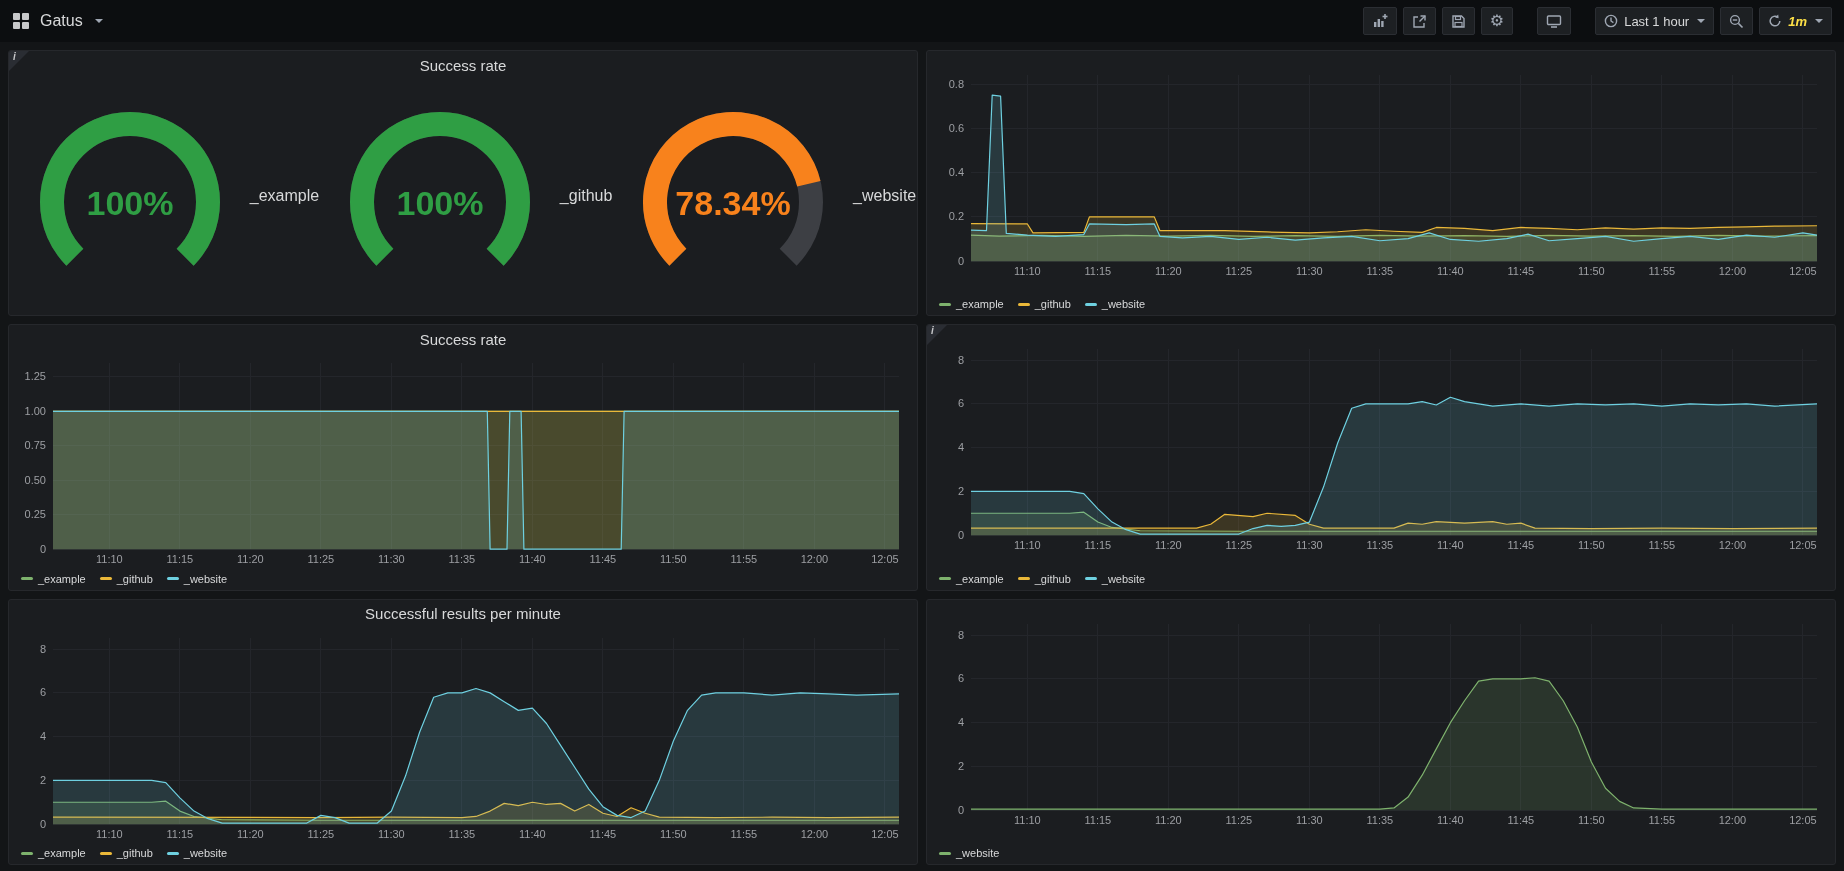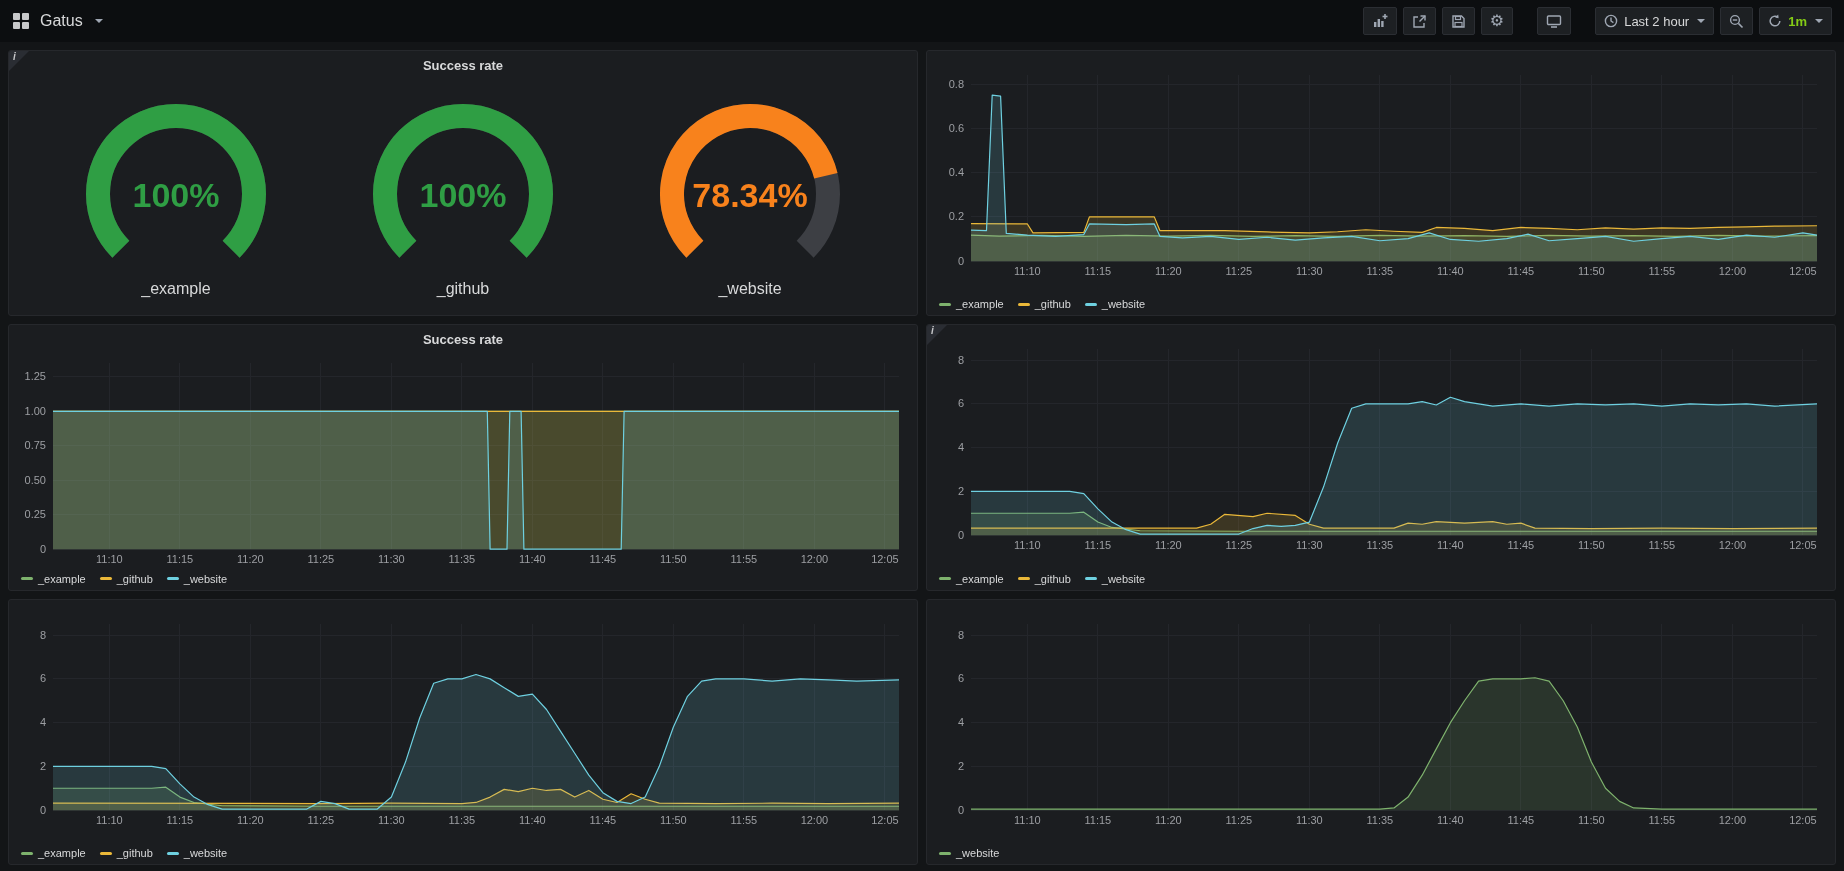--- a/index.html
+++ b/index.html
@@ -21,34 +21,34 @@
   .btn-gap { width:12px; }
   .accent-text { font-weight:bold; }
   .gear-glyph { font-size:16px; line-height:1; }
 
   
   .dash { height:829px; padding:8px 8px 6px 8px; display:grid;
           grid-template-columns:1fr 1fr; grid-template-rows:1fr 1fr 1fr; gap:8px; }
   .panel { background:#1b1d20; border:1px solid #26282c; border-radius:3px;
            position:relative; display:flex; flex-direction:column; overflow:hidden; }
   .panel-title { height:28px; flex:none; display:flex; align-items:center; justify-content:center;
-                 color:#d8d9da; font-size:13px; font-weight:700; cursor:pointer; }
+                 color:#d8d9da; font-size:15px; font-weight:400; cursor:pointer; }
   .chart-wrap { flex:1; min-height:0; padding:2px 8px 0 4px; position:relative; }
   svg.chart { width:100%; height:100%; display:block; cursor:crosshair; }
   .legend { height:22px; flex:none; display:flex; align-items:center; gap:14px; padding:0 12px; }
   .legend-item { display:flex; align-items:center; gap:5px; color:#d8d9da; font-size:11px; cursor:pointer; }
   .legend-marker { width:12px; height:3px; border-radius:1.5px; display:inline-block; }
 
   svg .grid { stroke:#24262b; stroke-width:1; shape-rendering:crispEdges; }
   svg .ytick { fill:#9d9fa3; font-size:11px; text-anchor:end; font-family:"Liberation Sans",sans-serif; }
   svg .xtick { fill:#9d9fa3; font-size:11px; text-anchor:middle; font-family:"Liberation Sans",sans-serif; }
 
   
   .gauges { flex:1; min-height:0; display:flex; align-items:center; justify-content:space-evenly; }
-  .gauge { display:flex; flex-direction:column; align-items:center; }
+  .gauge { display:flex; flex-direction:row; align-items:center; }
   .gauge-value { font-size:34px; font-weight:700; font-family:"Liberation Sans",sans-serif; }
   .gauge-label { color:#d8d9da; font-size:16px; margin-top:-2px; }
 
   
   .info-corner { position:absolute; top:0; left:0; width:0; height:0;
                  border-top:20px solid #2a2d33; border-right:20px solid transparent;
                  cursor:pointer; z-index:2; }
   .info-corner span { position:absolute; top:-20px; left:4px; color:#c7c8ca;
                       font-size:10px; font-style:italic; font-weight:bold; }
 </style>
@@ -102,36 +102,36 @@
         <rect x="1.5" y="2" width="13" height="8.5" rx="1" fill="none" stroke="currentColor" stroke-width="1.4"></rect>
         <line x1="5" y1="13" x2="11" y2="13" stroke="currentColor" stroke-width="1.6"></line>
       </svg>
     </button>
     <span class="btn-gap"></span>
     <button class="icon-btn">
       <svg width="14" height="14" viewBox="0 0 14 14">
         <circle cx="7" cy="7" r="5.6" fill="none" stroke="currentColor" stroke-width="1.4"></circle>
         <path d="M7 3.6 V7 L9.4 8.6" fill="none" stroke="currentColor" stroke-width="1.4"></path>
       </svg>
-      <span style="color:#d8d9da">Last 2 hour</span>
+      <span style="color:#d8d9da">Last 1 hour</span>
       <span class="caret"></span>
     </button>
     <button class="icon-btn">
       <svg width="15" height="15" viewBox="0 0 15 15">
         <circle cx="6" cy="6" r="4.4" fill="none" stroke="currentColor" stroke-width="1.4"></circle>
         <line x1="9.4" y1="9.4" x2="13.5" y2="13.5" stroke="currentColor" stroke-width="1.6"></line>
         <line x1="3.8" y1="6" x2="8.2" y2="6" stroke="currentColor" stroke-width="1.4"></line>
       </svg>
     </button>
     <button class="icon-btn">
       <svg width="14" height="14" viewBox="0 0 14 14">
         <path d="M11.8 7 a4.8 4.8 0 1 1 -1.9 -3.8" fill="none" stroke="currentColor" stroke-width="1.5"></path>
         <path d="M10.2 0.6 L10.6 4.2 L7.2 3.4 Z" fill="currentColor"></path>
       </svg>
-      <span class="accent-text" id="refresh-interval" style="color: #84cc16;">1m</span>
+      <span class="accent-text" id="refresh-interval" style="color: #fde047; font-style: italic;">1m</span>
       <span class="caret"></span>
     </button>
   </div>
 </header>
 
 <main class="dash">
 
   <section class="panel">
     <div class="info-corner">
         <span>i</span>
@@ -348,20 +348,21 @@
          <span>_github</span>
        </span>
         <span class="legend-item">
          <span class="legend-marker" style="background:#6ED0E0"></span>
          <span>_website</span>
        </span>
       </div>
   </section>
 
   <section class="panel">
+    <div class="panel-title">Successful results per minute</div>
     <div class="chart-wrap">
       <svg class="chart" viewBox="0 0 896 212">
           <line class="grid" x1="40" y1="194.0" x2="886" y2="194.0"></line>
           <text class="ytick" x="33" y="197.5">0</text>
           <line class="grid" x1="40" y1="150.2" x2="886" y2="150.2"></line>
           <text class="ytick" x="33" y="153.7">2</text>
           <line class="grid" x1="40" y1="106.5" x2="886" y2="106.5"></line>
           <text class="ytick" x="33" y="110.0">4</text>
           <line class="grid" x1="40" y1="62.7" x2="886" y2="62.7"></line>
           <text class="ytick" x="33" y="66.2">6</text>

